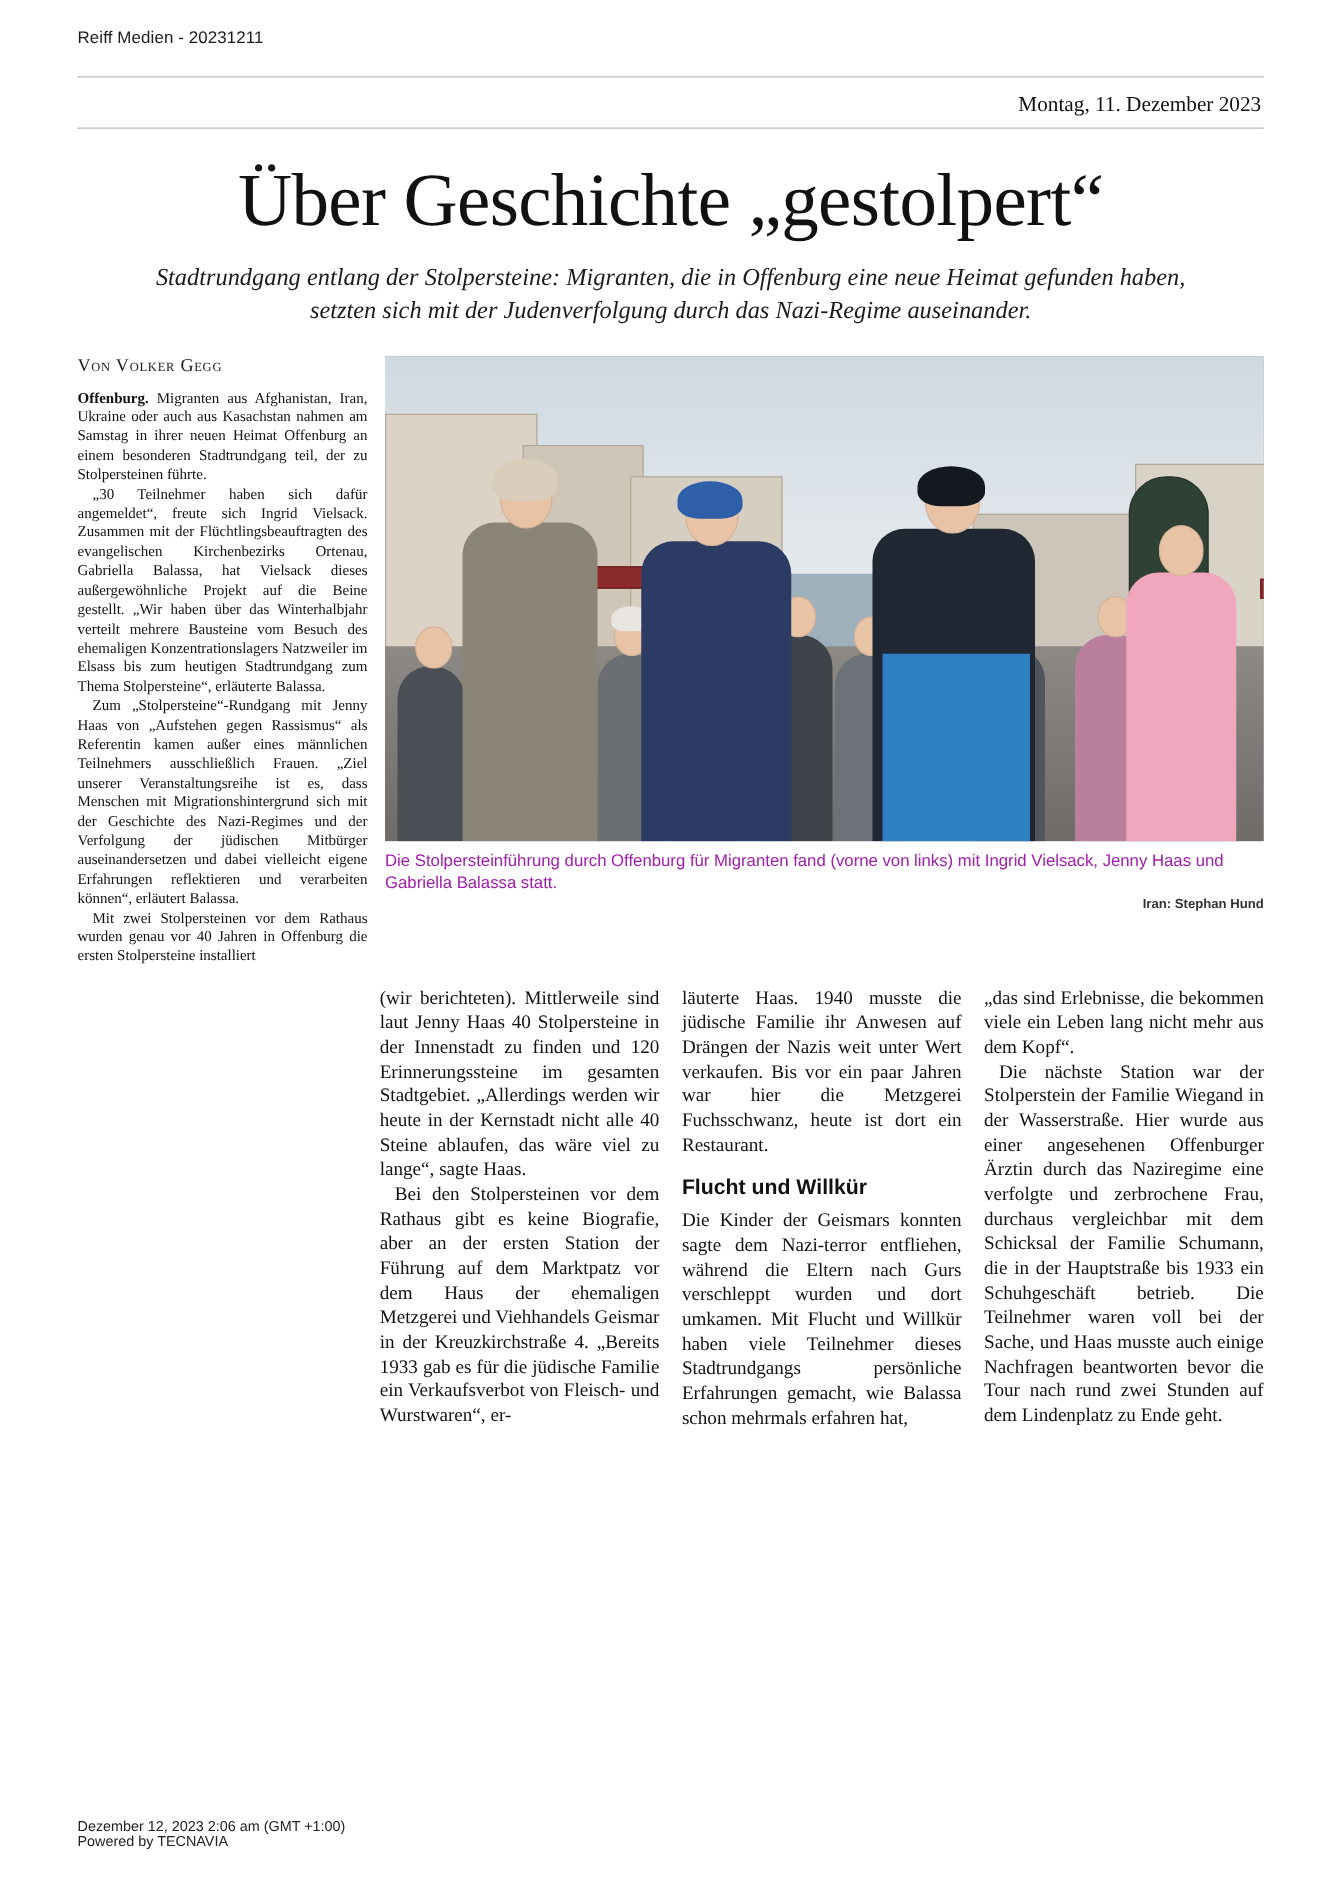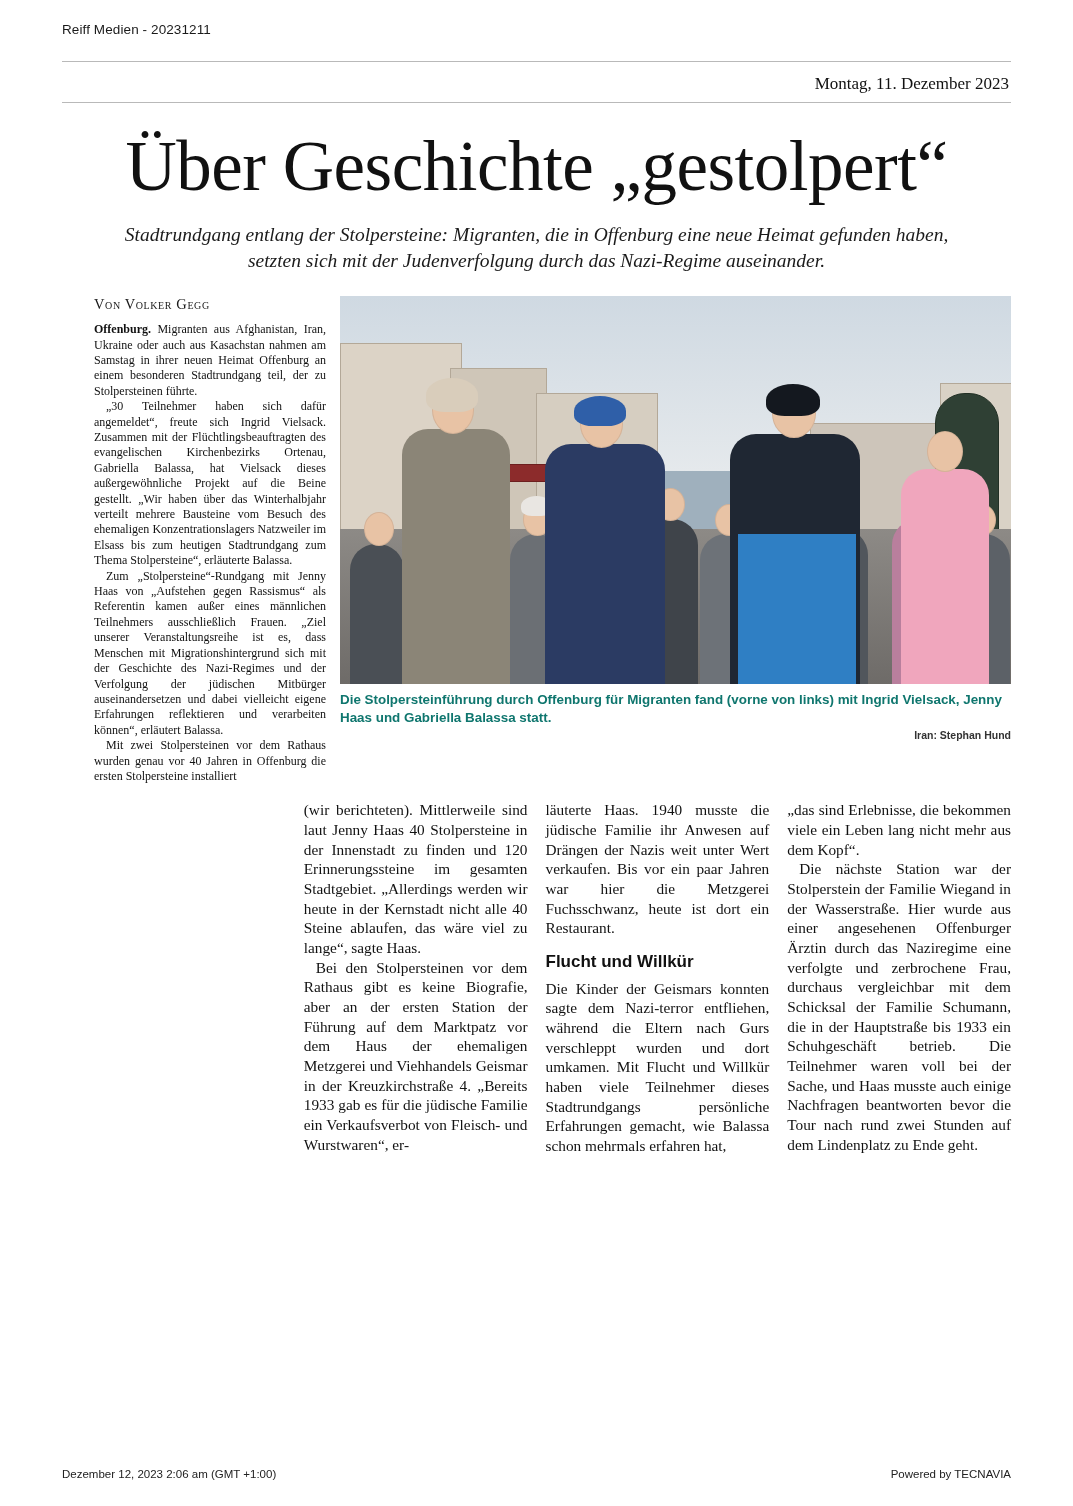--- a/index.html
+++ b/index.html
@@ -42,21 +42,21 @@
     padding-bottom: 8px;
     padding-right: 2px;
   }
   .rule-under-date {
     border-top: 1px solid #b9b9b9;
     margin-bottom: 26px;
   }
   h1.headline {
     font-family: "Liberation Serif", serif;
     font-weight: normal;
-    font-size: 71px;
+    font-size: 60px;
     line-height: 1.05;
     text-align: center;
     margin: 14px 0 0 0;
     letter-spacing: -0.5px;
   }
   .subhead {
     font-family: "Liberation Serif", serif;
     font-style: italic;
     font-size: 19.5px;
     line-height: 1.35;
@@ -70,21 +70,20 @@
   }
 
   
   .top-block {
     display: flex;
     align-items: flex-start;
   }
   .col-narrow {
     width: 232px;
     flex: 0 0 232px;
-    margin-left: 32px;
   }
   .byline {
     font-family: "Liberation Serif", serif;
     font-variant: small-caps;
     font-size: 14.5px;
     letter-spacing: 0.6px;
     color: #1a1a1a;
     border-bottom: 0;
     margin-bottom: 9px;
   }
@@ -113,24 +112,24 @@
   .photo {
     width: 100%;
     height: 388px;
     position: relative;
     overflow: hidden;
     background: #9fb0bd;
   }
   .caption {
     font-family: "Liberation Sans", sans-serif;
     font-size: 13.4px;
-    font-weight: bold;
+    font-weight: normal;
     line-height: 1.33;
     margin-top: 7px;
-    color: #0f766e;
+    color: #a21caf;
   }
   .credit {
     font-family: "Liberation Sans", sans-serif;
     font-size: 10.5px;
     font-weight: bold;
     color: #333;
     text-align: right;
     margin-top: 2px;
   }
 
@@ -164,20 +163,21 @@
   .footer {
     position: absolute;
     left: 62px;
     right: 62px;
     bottom: 26px;
     display: flex;
     justify-content: space-between;
     font-family: "Liberation Sans", sans-serif;
     font-size: 11.5px;
     color: #222;
+    flex-direction: column;
   }
 
   
   .sky {
     position: absolute; left: 0; top: 0; width: 100%; height: 45%;
     background: linear-gradient(#cfd9e2, #e5e9ec);
   }
   .bldg {
     position: absolute;
     bottom: 38%;

